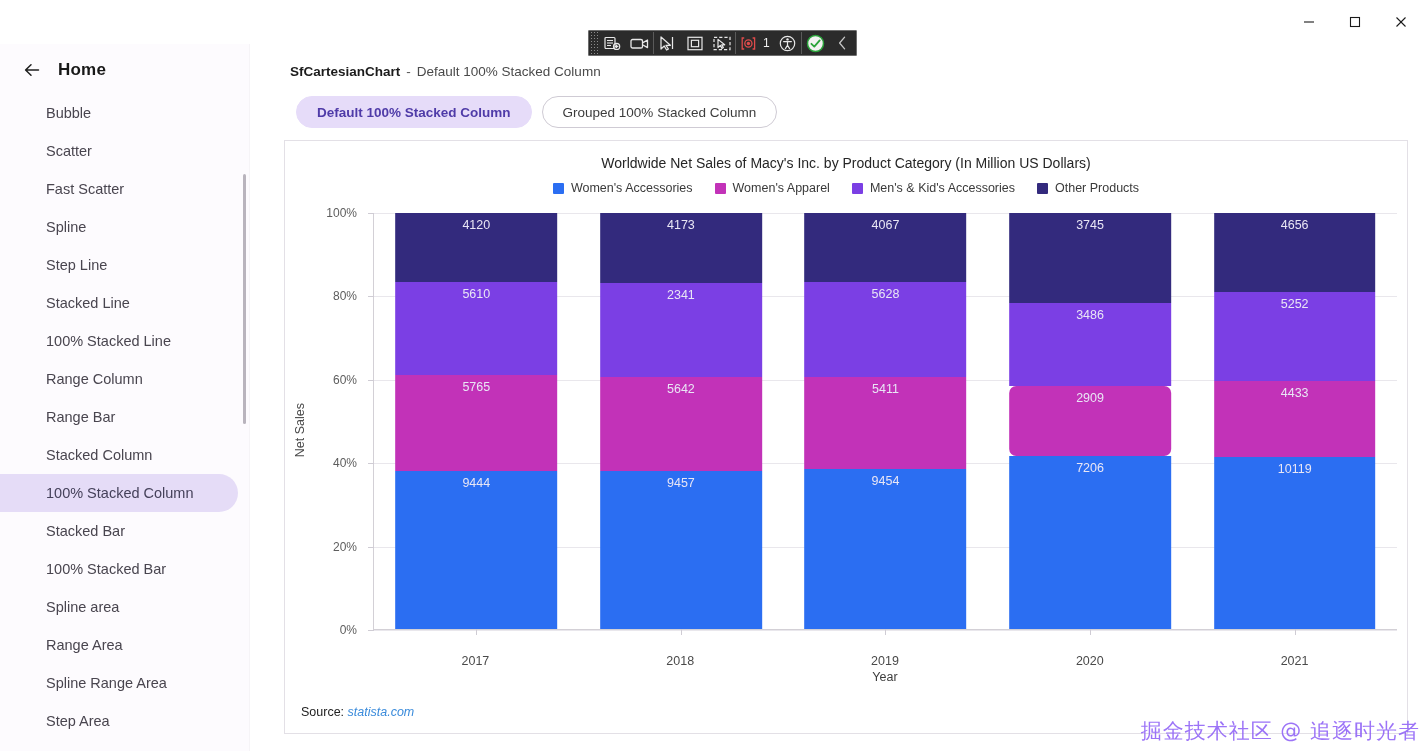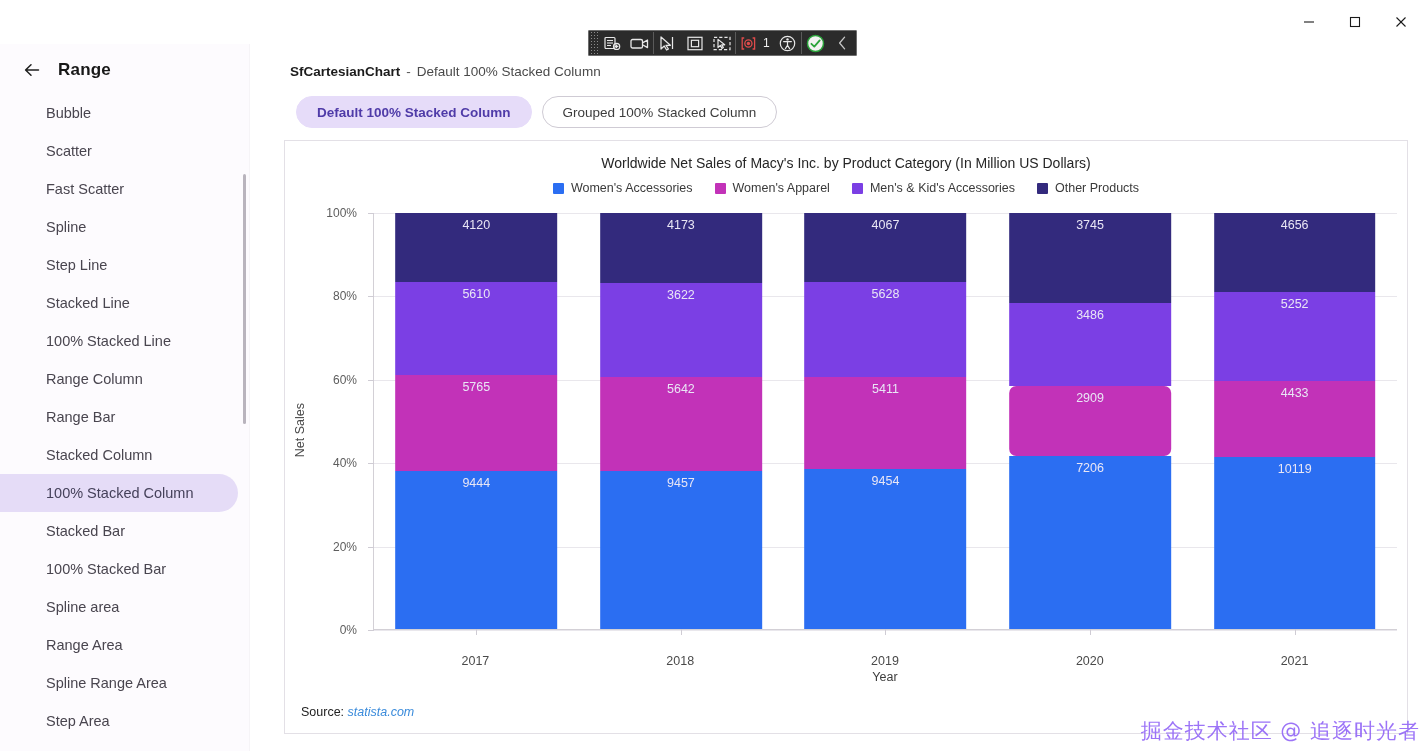--- a/index.html
+++ b/index.html
@@ -251,21 +251,21 @@
           <path d="M6.6 1.2 L1.6 7 L6.6 12.8" fill="none" stroke="#c8c8c8" stroke-width="1.3" stroke-linecap="round" stroke-linejoin="round"></path>
         </svg>
     </div>
   </div>
 
   <div class="sidebar">
     <div class="sidebar-head">
       <svg class="back-icon" viewBox="0 0 20 20">
           <path d="M16.5 10 H4 M9 4.8 L3.6 10 L9 15.2" fill="none" stroke="currentColor" stroke-width="1.5" stroke-linecap="round" stroke-linejoin="round"></path>
         </svg>
-      <div class="sidebar-title">Range</div>
+      <div class="sidebar-title">Home</div>
     </div>
     <div class="nav-list" id="nav-list">
         <div class="nav-item">
           <span>Bubble</span>
         </div>
         <div class="nav-item">
           <span>Scatter</span>
         </div>
         <div class="nav-item">
           <span>Fast Scatter</span>
@@ -396,21 +396,21 @@
                   </div>
                 </div>
                 <div class="xtickmark" style="left: 50%;"></div>
               </div>
               <div class="bar-group">
                 <div class="bar-col">
                   <div class="seg" style="height: 16.7114%; background: rgb(51, 42, 125);">
                     <span>4173</span>
                   </div>
                   <div class="seg" style="height: 22.8225%; background: rgb(123, 63, 228);">
-                    <span>3622</span>
+                    <span>2341</span>
                   </div>
                   <div class="seg" style="height: 22.5942%; background: rgb(194, 50, 184);">
                     <span>5642</span>
                   </div>
                   <div class="seg" style="height: 37.8719%; background: rgb(43, 110, 242);">
                     <span>9457</span>
                   </div>
                 </div>
                 <div class="xtickmark" style="left: 50%;"></div>
               </div>

